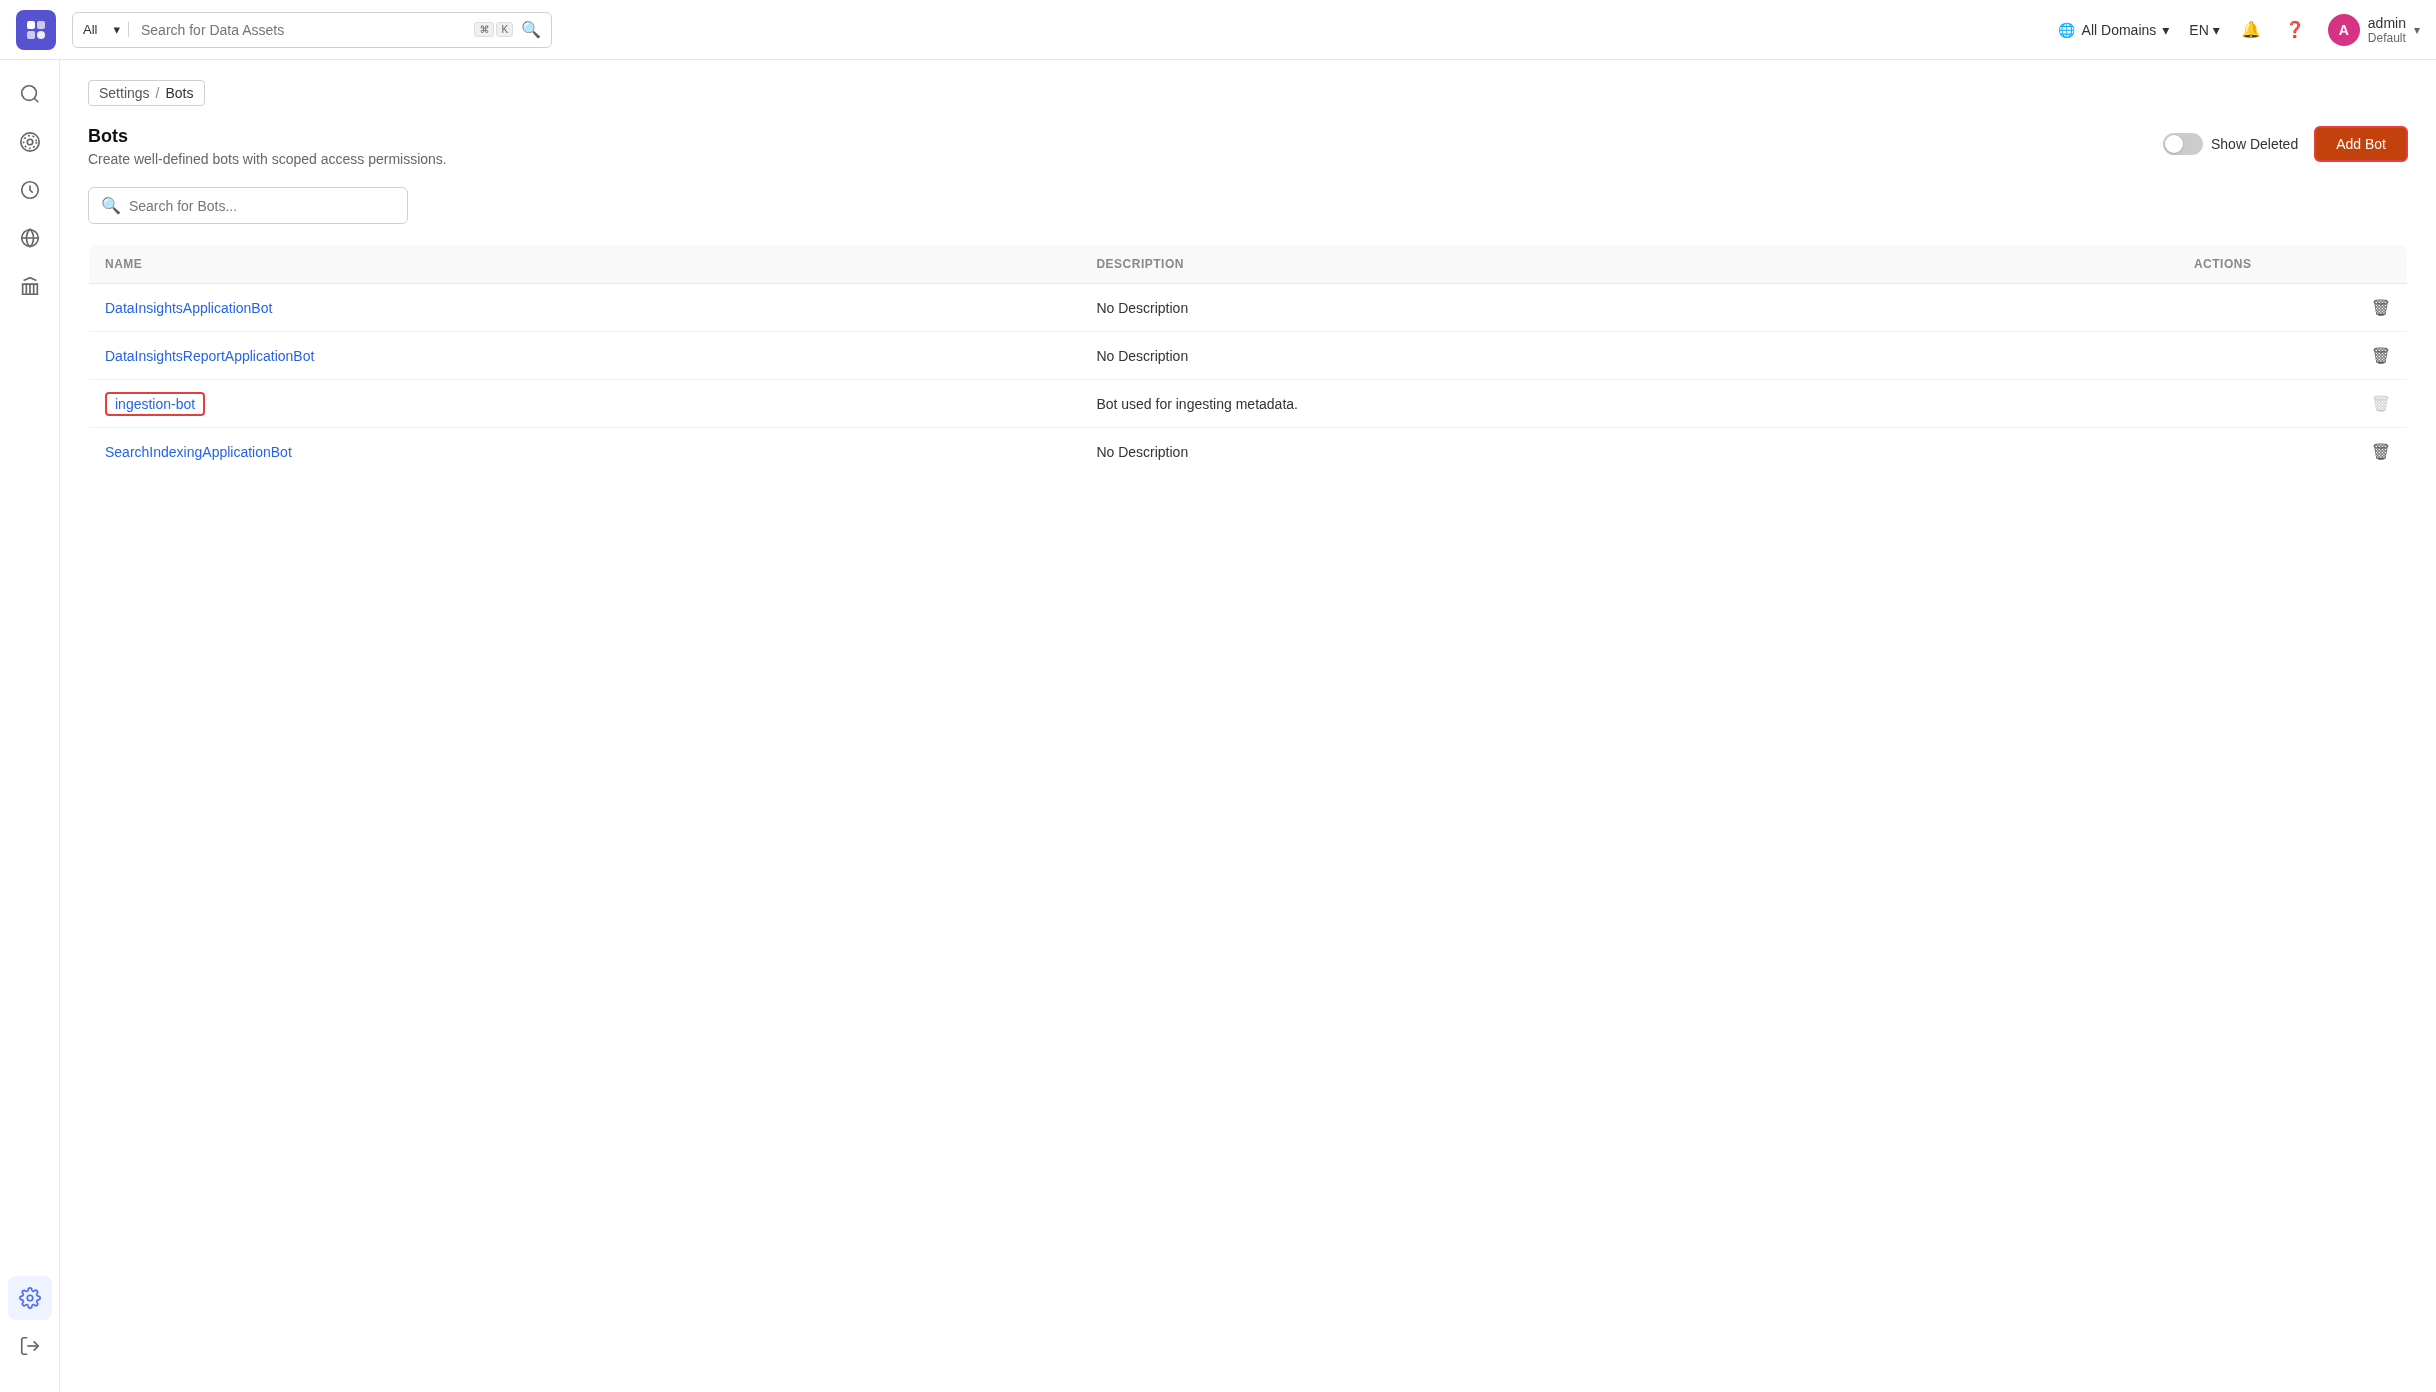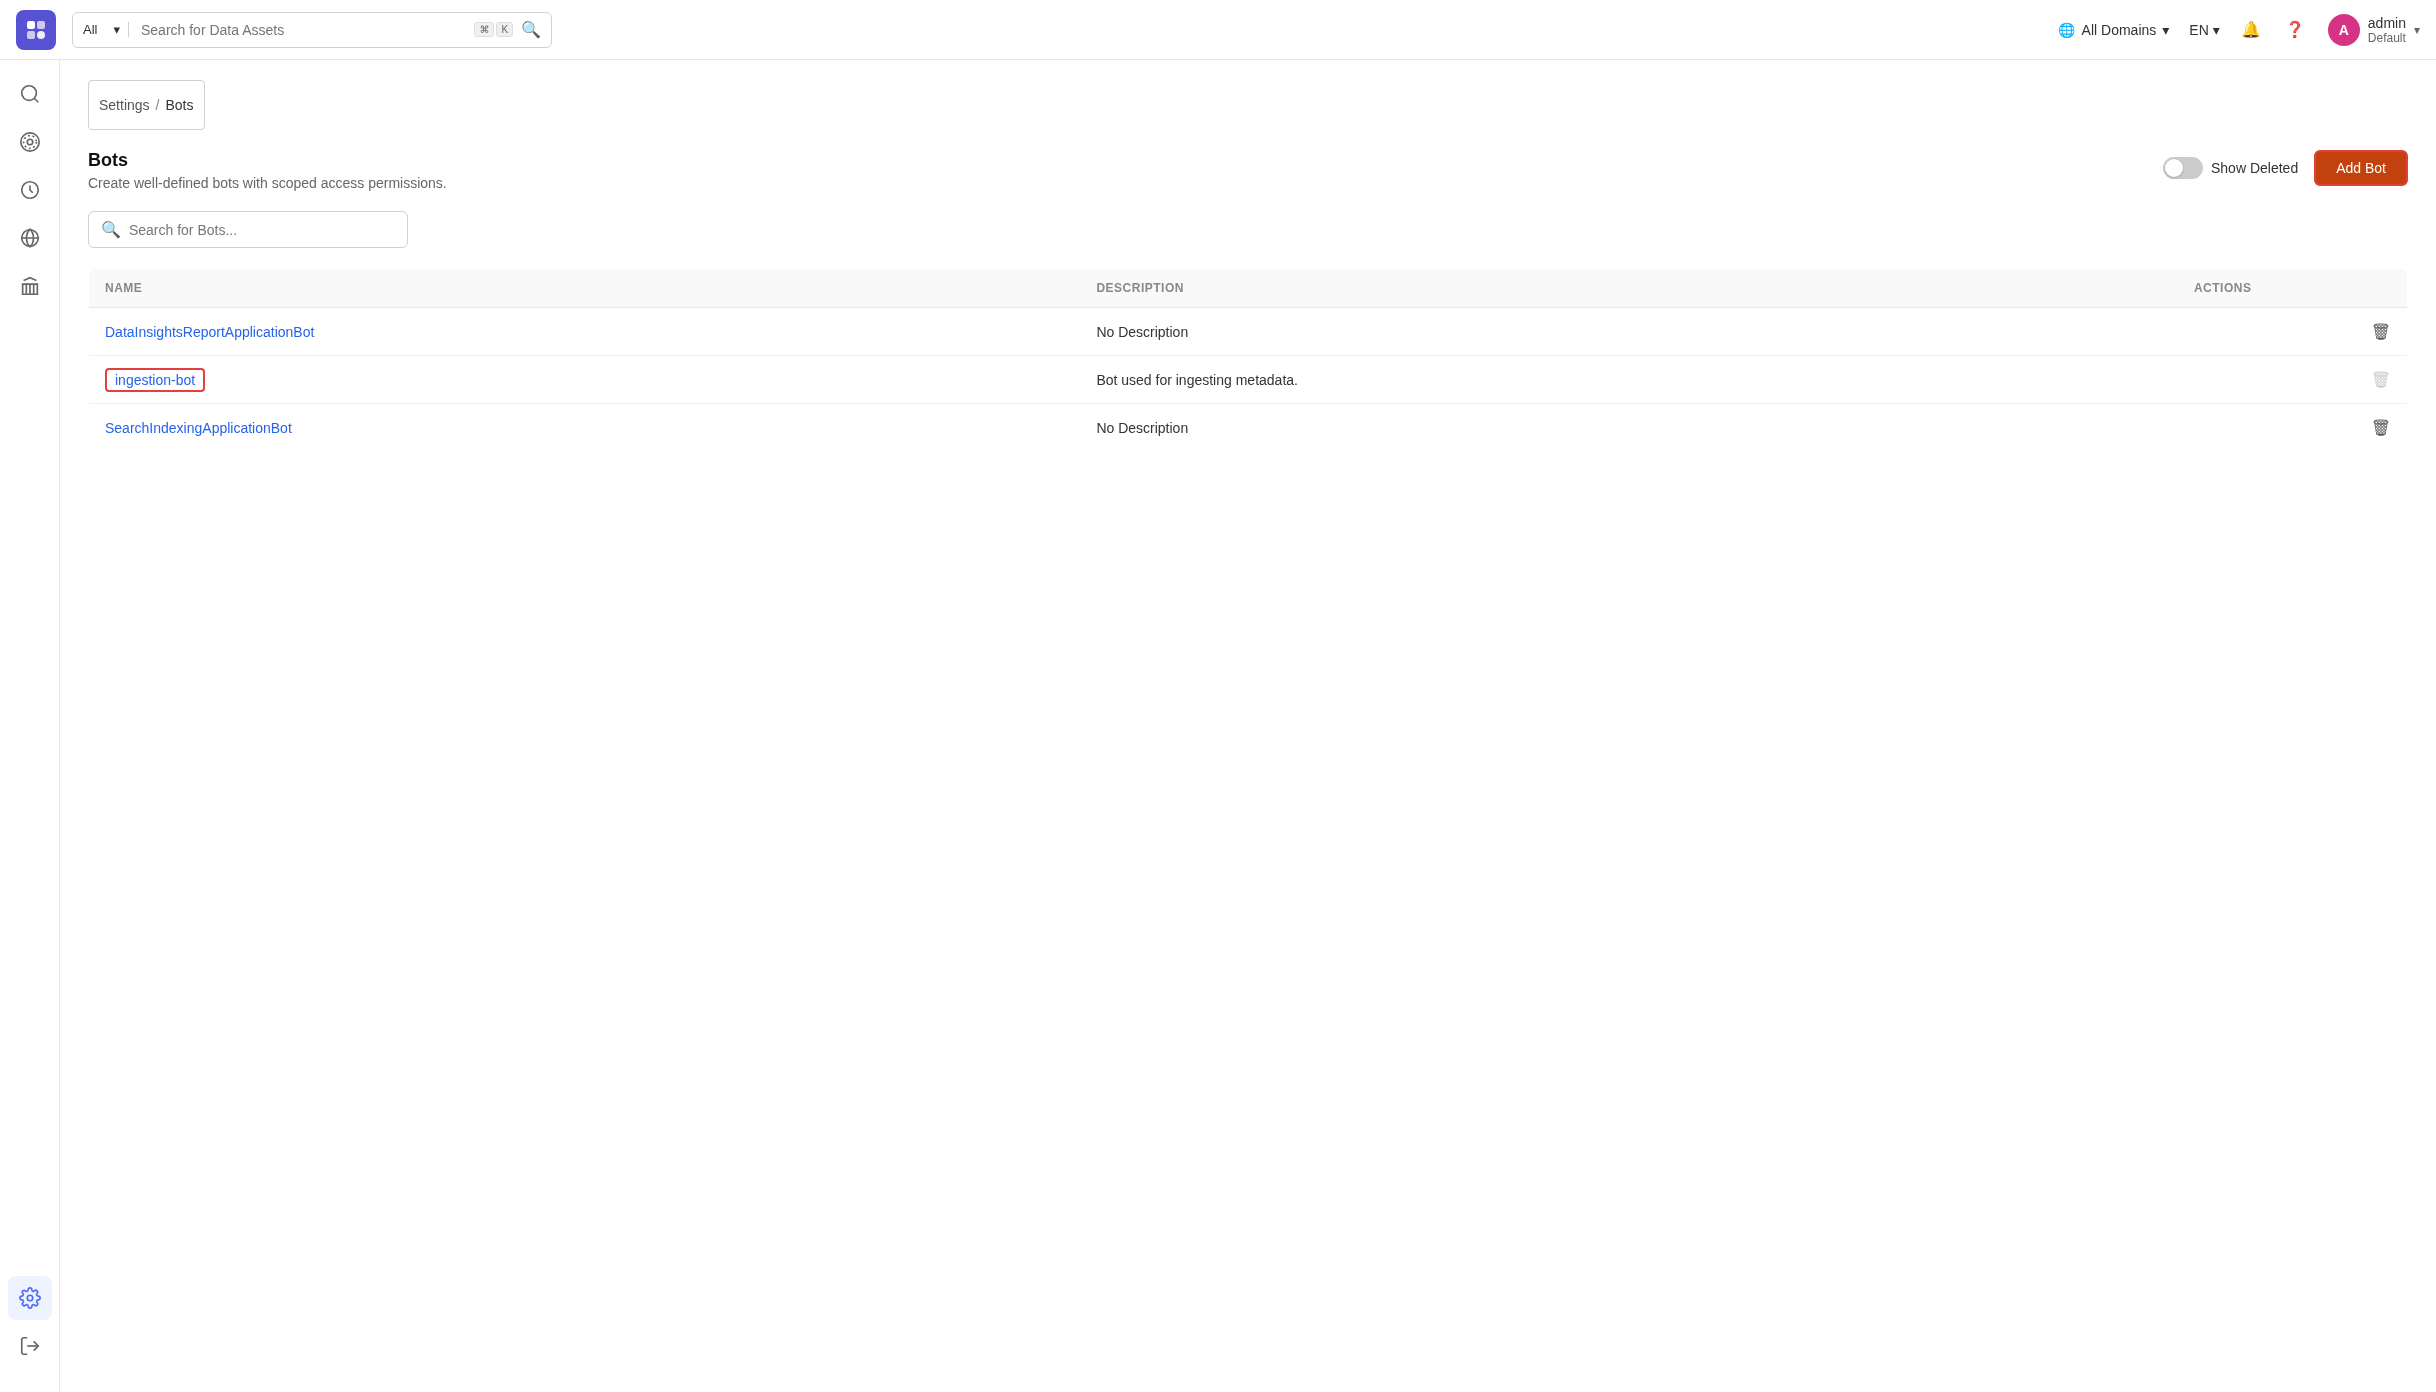--- a/index.html
+++ b/index.html
@@ -119,21 +119,21 @@
       padding: 20px 28px;
       background: #fff;
     }
 
     
     .breadcrumb {
       display: flex; align-items: center; gap: 6px;
       font-size: 14px; color: #555;
       border: 1.5px solid #d0d0d0;
       border-radius: 4px;
-      padding: 16px 10px;
+      padding: 4px 10px;
       width: fit-content;
       margin-bottom: 20px;
     }
     .breadcrumb-link { color: #555; text-decoration: none; }
     .breadcrumb-sep { color: #888; }
     .breadcrumb-current { color: #333; font-weight: 500; }
 
     
     .page-header {
       display: flex;
@@ -347,20 +347,25 @@
 
     <table class="bots-table">
       <thead>
         <tr>
           <th>NAME</th>
           <th>DESCRIPTION</th>
           <th class="actions-col">ACTIONS</th>
         </tr>
       </thead>
       <tbody id="bots-tbody">
+      <tr>
+            <td><a class="bot-name-link">DataInsightsApplicationBot</a></td>
+            <td>No Description</td>
+            <td class="actions-cell"><button class="delete-btn">🗑</button></td>
+          </tr>
           <tr>
             <td><a class="bot-name-link">DataInsightsReportApplicationBot</a></td>
             <td>No Description</td>
             <td class="actions-cell"><button class="delete-btn">🗑</button></td>
           </tr>
           <tr>
             <td><a class="bot-name-link highlighted">ingestion-bot</a></td>
             <td>Bot used for ingesting metadata.</td>
             <td class="actions-cell"><button class="delete-btn disabled" disabled="">🗑</button></td>
           </tr>

